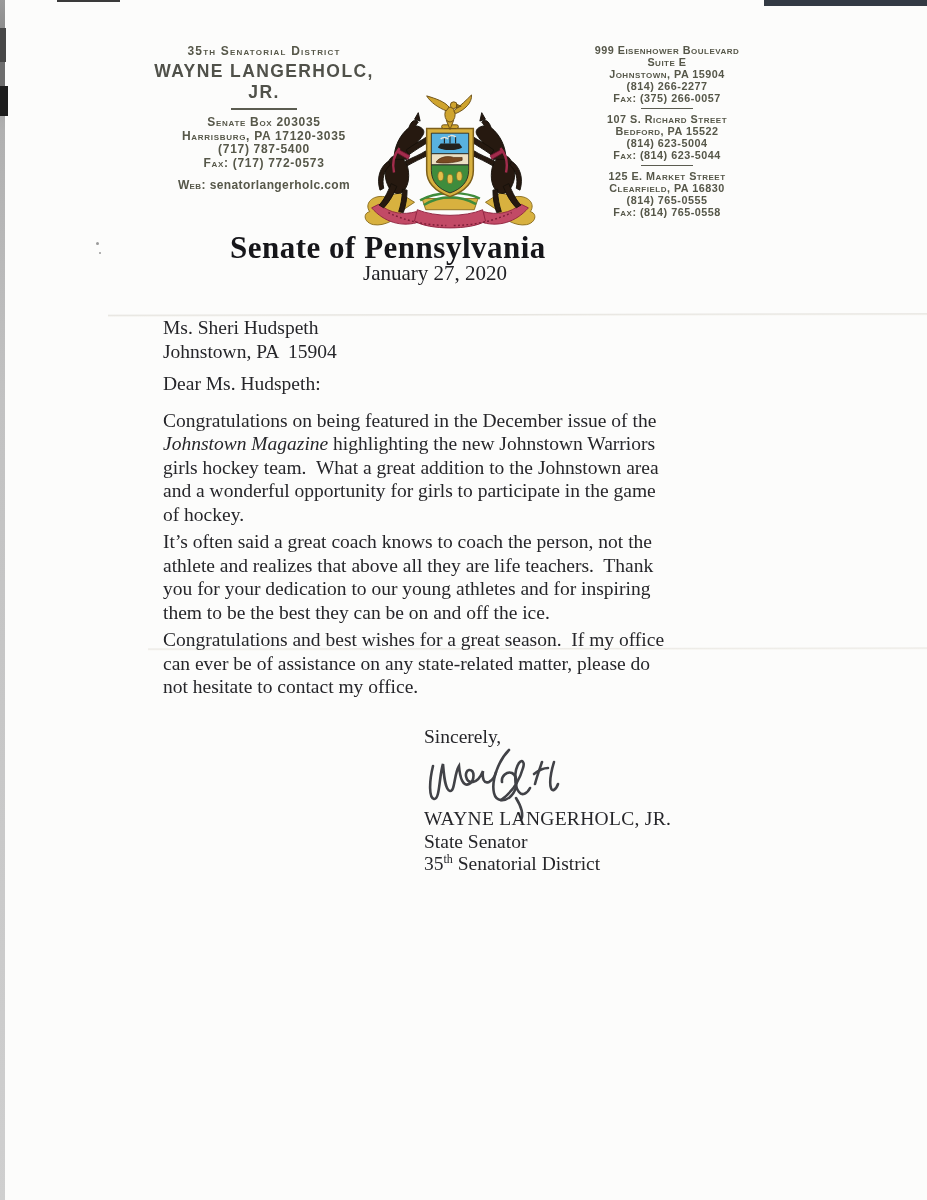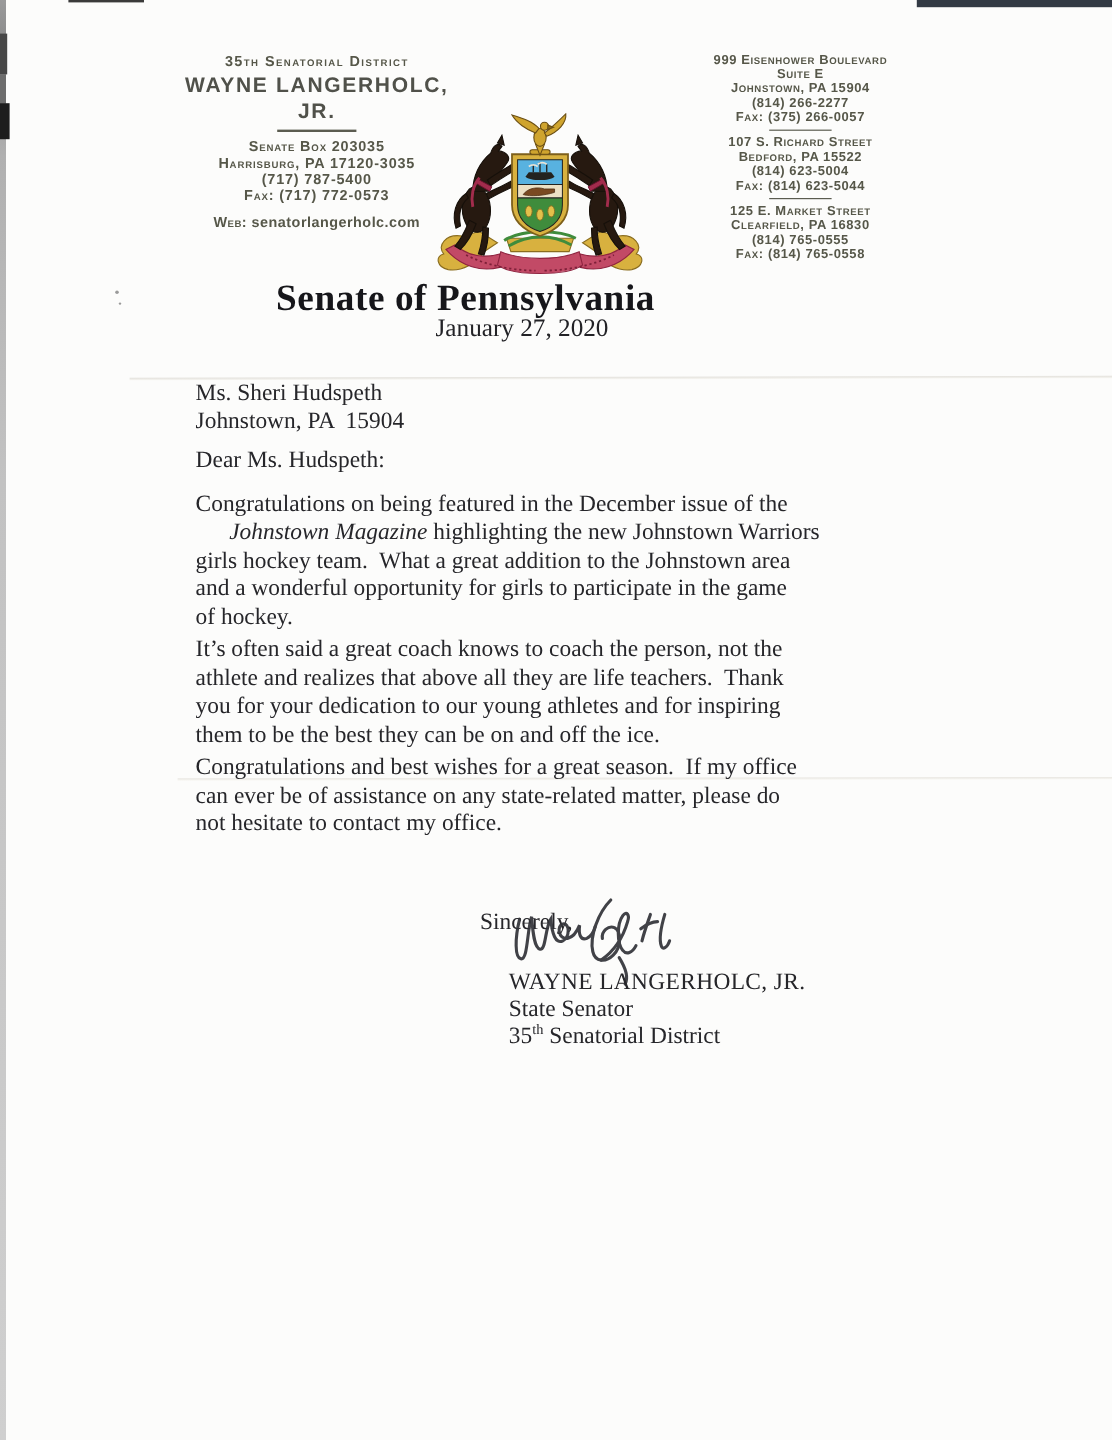--- a/index.html
+++ b/index.html
@@ -44,24 +44,24 @@
     font-size:21px;color:#222226;}
 
   
   .letter{position:absolute;left:163px;top:316px;width:560px;color:#26262a;
     font-size:19.5px;line-height:23.5px;}
   .line{white-space:pre;}
   .recipient{margin-bottom:9px;}
   .salutation{margin-bottom:13px;}
   .para{margin-bottom:4px;}
   .para:last-child{margin-bottom:0;}
-  .ital{font-style:italic;margin-left:28px;}
-
-  .closing-block{position:absolute;left:400px;top:726px;color:#26262a;
-    font-size:19.5px;line-height:22.5px;margin-top:32px;}
+  .ital{font-style:italic;}
+
+  .closing-block{position:absolute;left:424px;top:726px;color:#26262a;
+    font-size:19.5px;line-height:22.5px;}
   .sig-svg{position:absolute;left:421px;top:738px;width:158px;height:84px;}
   .sig-name{position:absolute;left:424px;top:808px;font-size:19.5px;color:#26262a;letter-spacing:0.3px;}
   .sig-title{position:absolute;left:424px;top:831px;font-size:19.5px;color:#26262a;}
   .sig-district{position:absolute;left:424px;top:853px;font-size:19.5px;color:#26262a;}
   .sup{font-size:12px;vertical-align:super;line-height:0;}
 </style>
 </head>
 <body>
 
 <div class="edge-strip"></div>

